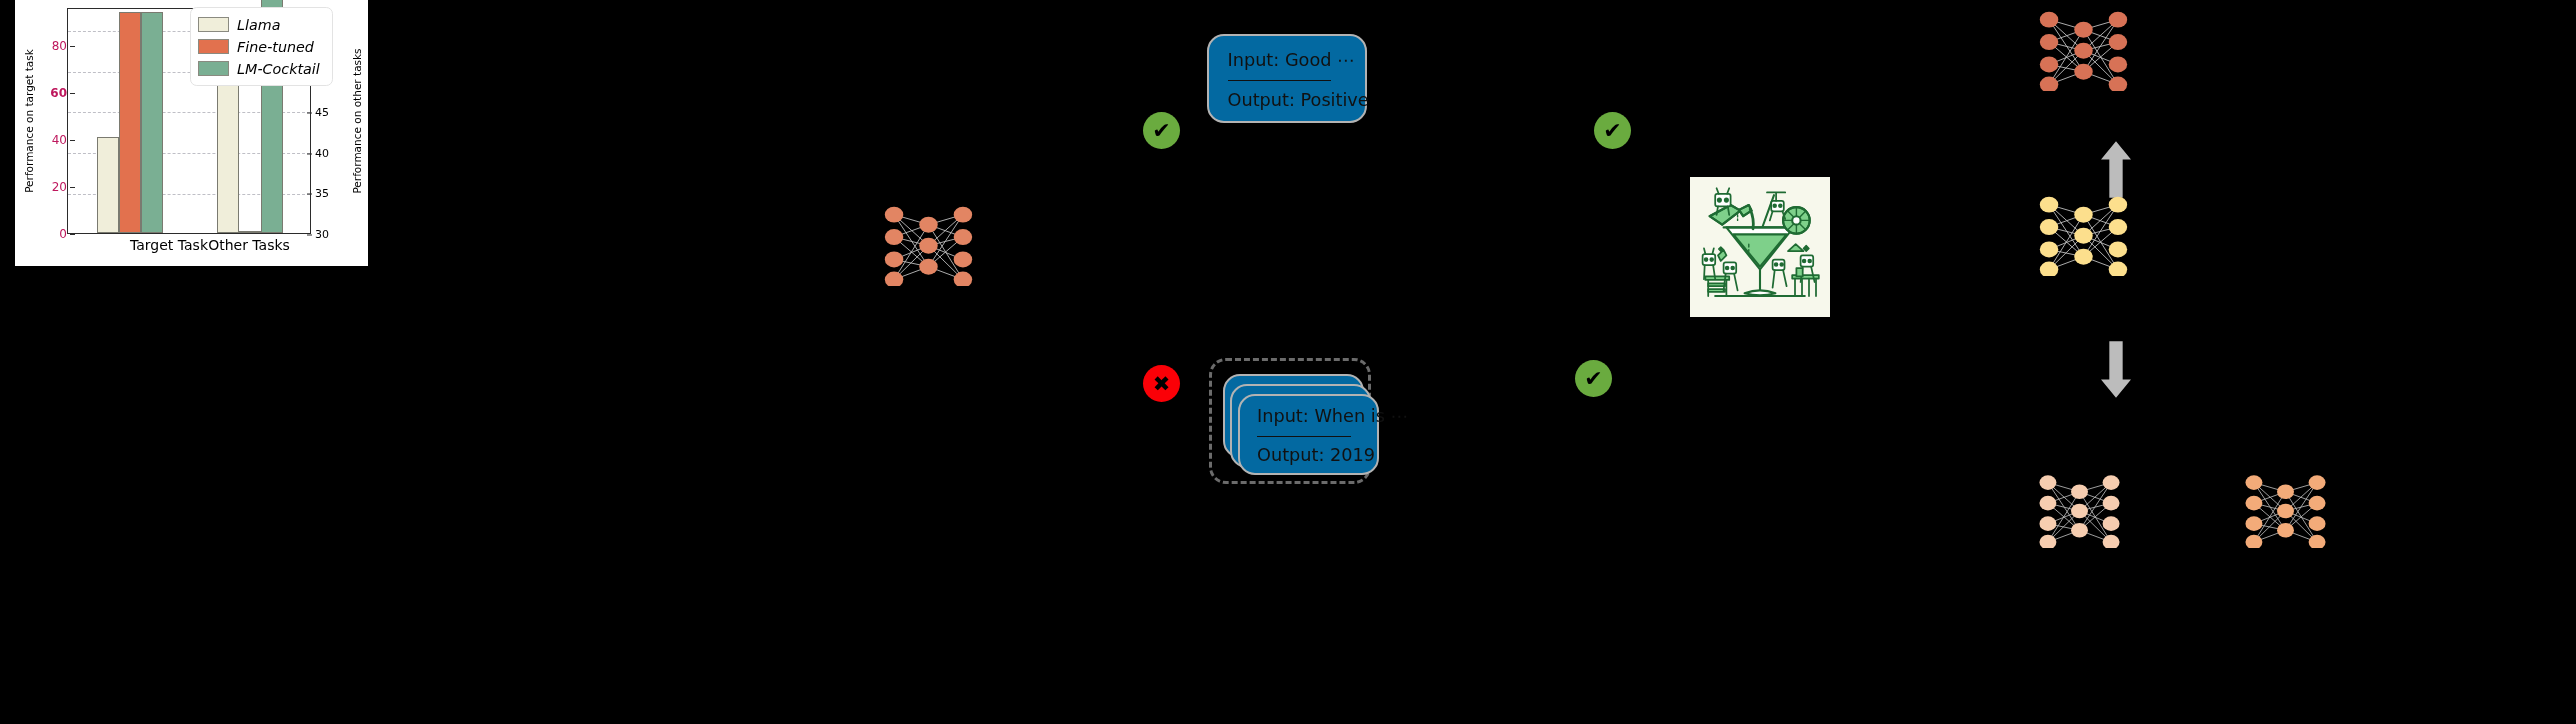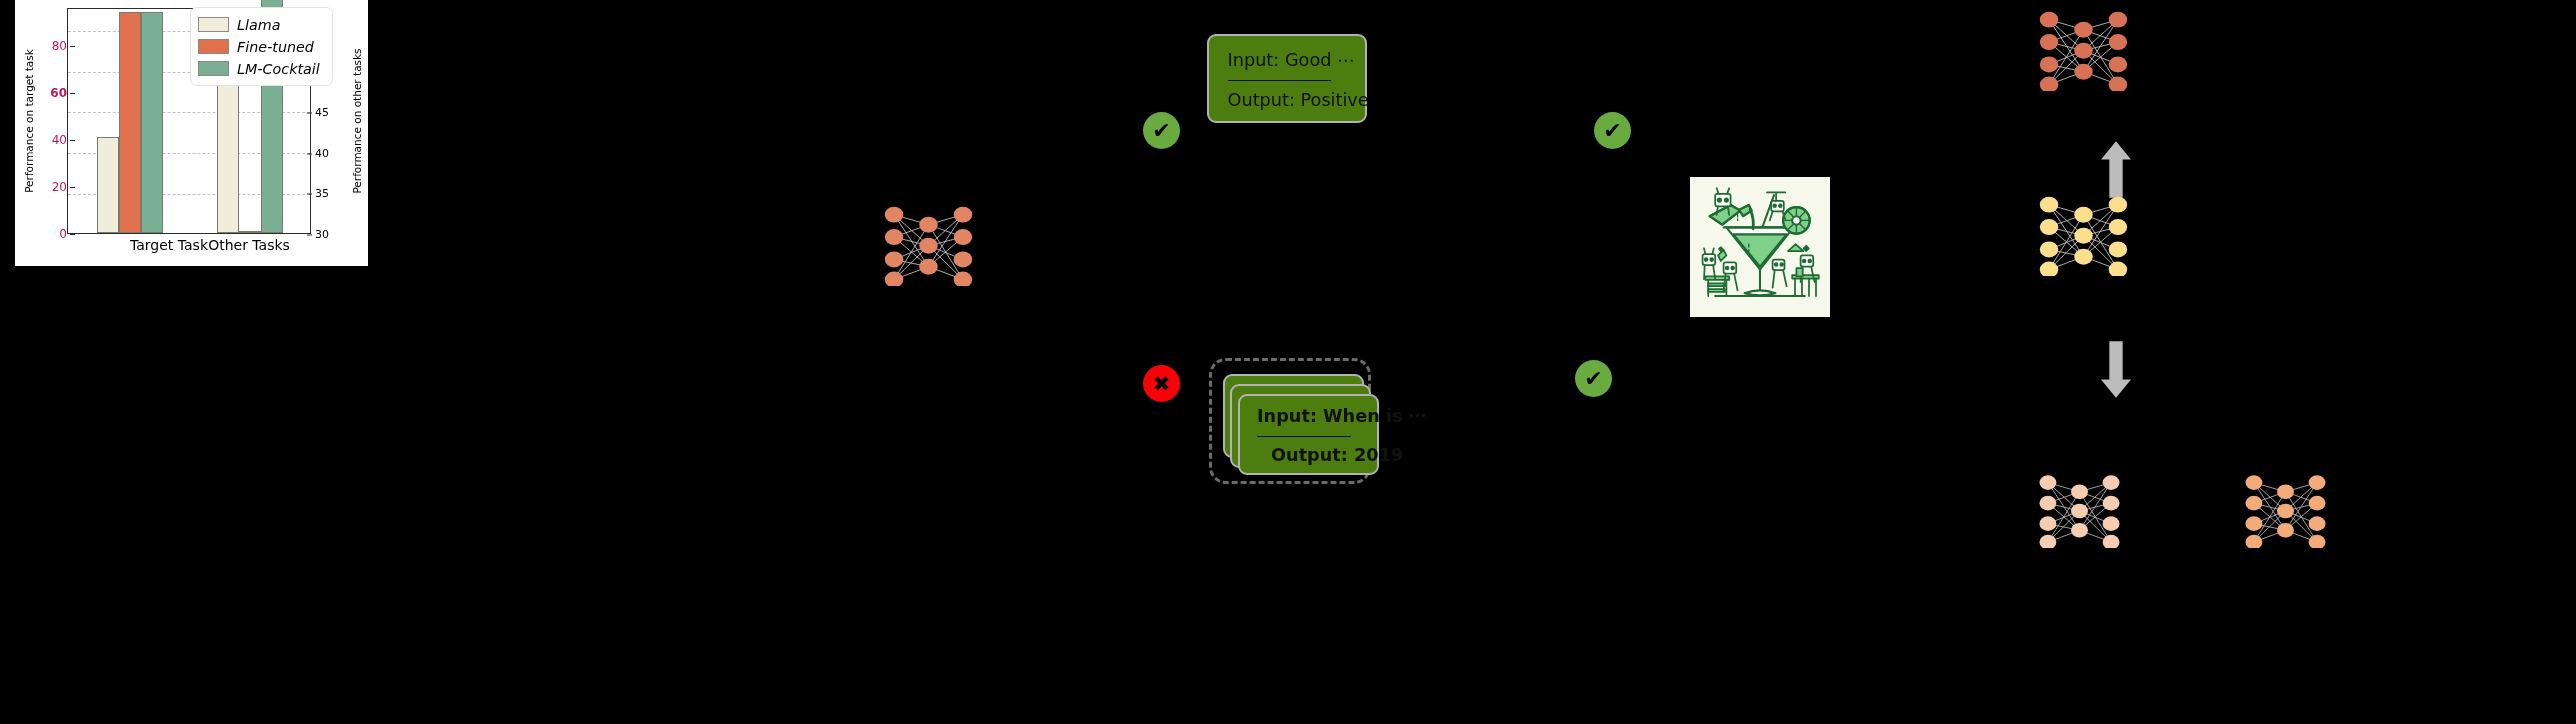--- a/index.html
+++ b/index.html
@@ -35,22 +35,22 @@
           background:#fff;border:1.2px solid #e3e3e3;border-radius:6.7px;
           padding:5.9px 7.6px 5.9px 6.7px;box-sizing:border-box;}
   .leg-row{display:flex;align-items:center;height:22px;}
   .leg-swatch{width:29px;height:13.5px;border:1.2px solid #8a8a80;margin-right:8.4px;flex:none;}
   .leg-text{font-size:14.3px;color:#000;white-space:nowrap;font-style:italic;}
 
   
   .nn{position:absolute;}
   .nn svg{display:block;}
 
-  .card{position:absolute;background:#4d7c0f;border:2.1px solid #b3b3b3;
-        border-radius:9px;box-sizing:border-box;}
+  .card{position:absolute;background:#0369a1;border:2.1px solid #b3b3b3;
+        border-radius:17px;box-sizing:border-box;}
   .card .line1,.card .line2{position:absolute;left:18.5px;color:#111;
         font-size:17.7px;white-space:nowrap;}
   .card .rule{position:absolute;height:0;border-top:1.7px solid #111;}
 
   .badge{position:absolute;border-radius:50%;display:flex;align-items:center;
          justify-content:center;color:#000;font-weight:bold;}
   .badge-ok{background:#6aab3f;}
   .badge-no{background:#fb0007;}
 
   .dashed-wrap{position:absolute;border:3.4px dashed #6b6b6b;border-radius:17px;box-sizing:border-box;}
@@ -168,24 +168,24 @@
 </div>
 <div class="badge badge-ok" id="badge-pos-right" style="left:1594px;top:112px;width:37px;height:37px;font-size:22px;">
   <span>✔</span>
 </div>
 
 <div class="dashed-wrap" id="dashed-other" style="left:1209px;top:358px;width:162px;height:126px;"></div>
 
 <div class="card" style="left:1223px;top:374px;width:141px;height:84px;"></div>
 <div class="card" style="left:1230px;top:384px;width:141px;height:84px;"></div>
 
-<div class="card" id="card-other" style="left:1238px;top:394px;width:141px;height:81px;font-weight:bold;">
+<div class="card" id="card-other" style="left:1238px;top:394px;width:141px;height:81px;">
   <div class="line1" style="top:10px;left:17px;">Input: When is ⋯</div>
   <div class="rule" style="left:17px;top:40px;width:94px;"></div>
-  <div class="line2" style="top:49px;left:31px;">Output: 2019</div>
+  <div class="line2" style="top:49px;left:17px;">Output: 2019</div>
 </div>
 
 <div class="badge badge-no" id="badge-other-left" style="left:1143px;top:365px;width:37px;height:37px;font-size:21px;">
   <span>✖</span>
 </div>
 <div class="badge badge-ok" id="badge-other-right" style="left:1575px;top:360px;width:37px;height:37px;font-size:22px;">
   <span>✔</span>
 </div>
 
 <svg id="chevron" style="left:1649px;top:269px;" width="25" height="50" viewBox="0 0 30 60">

